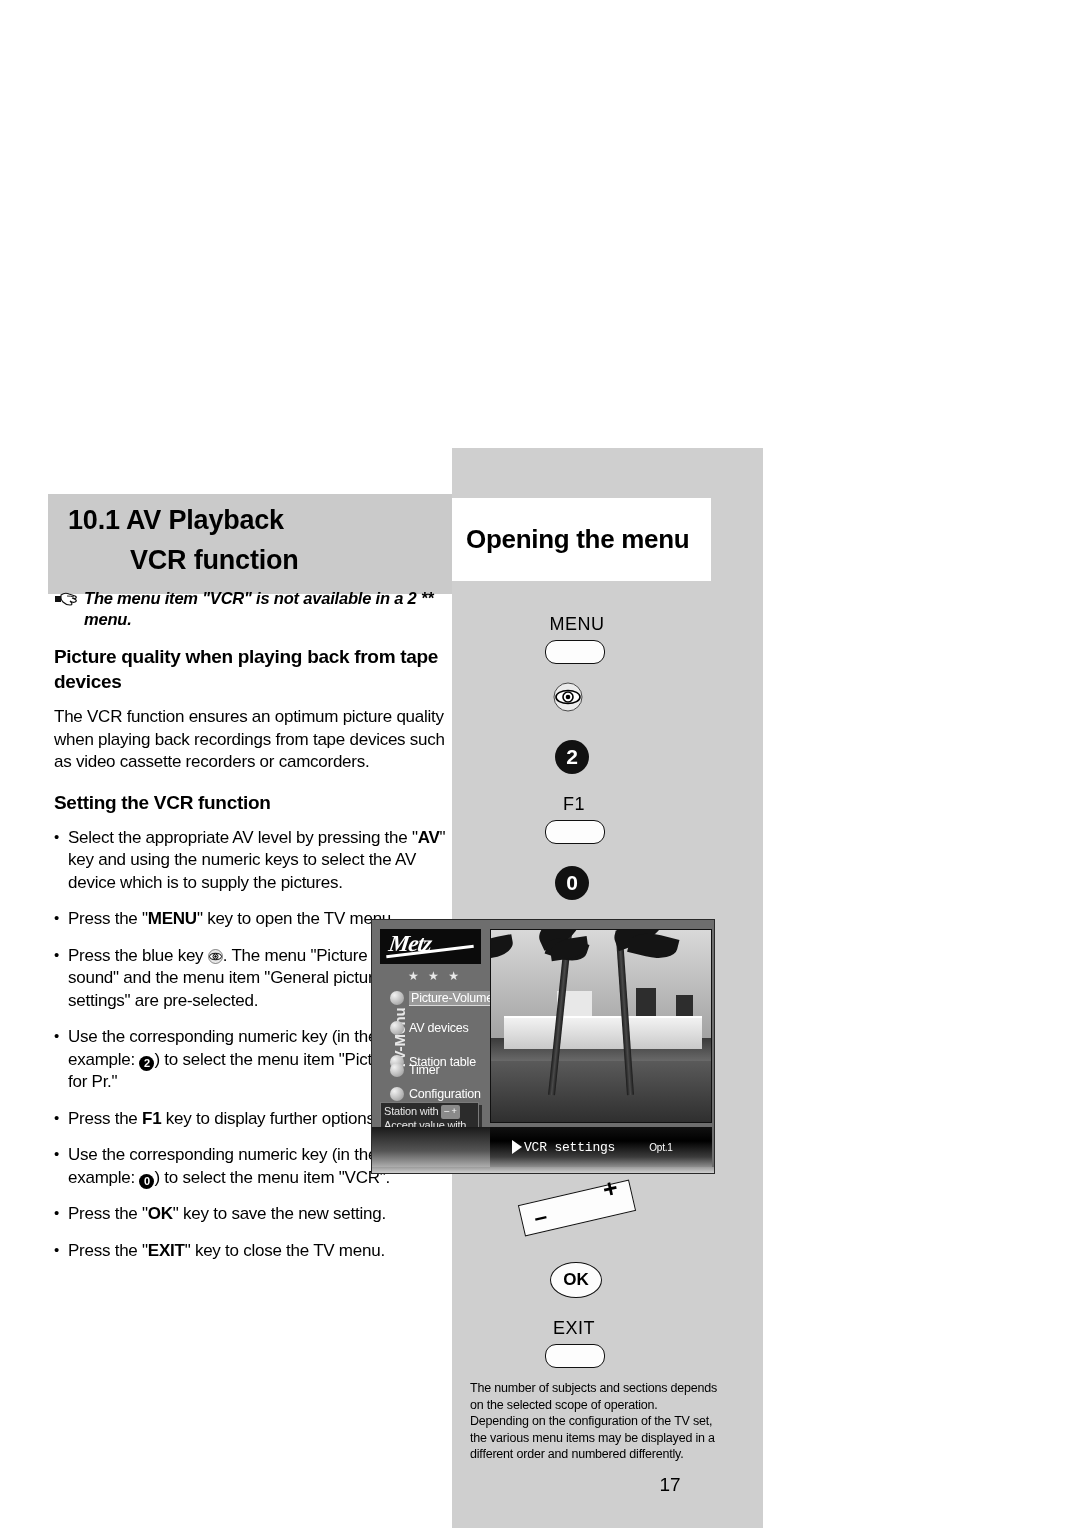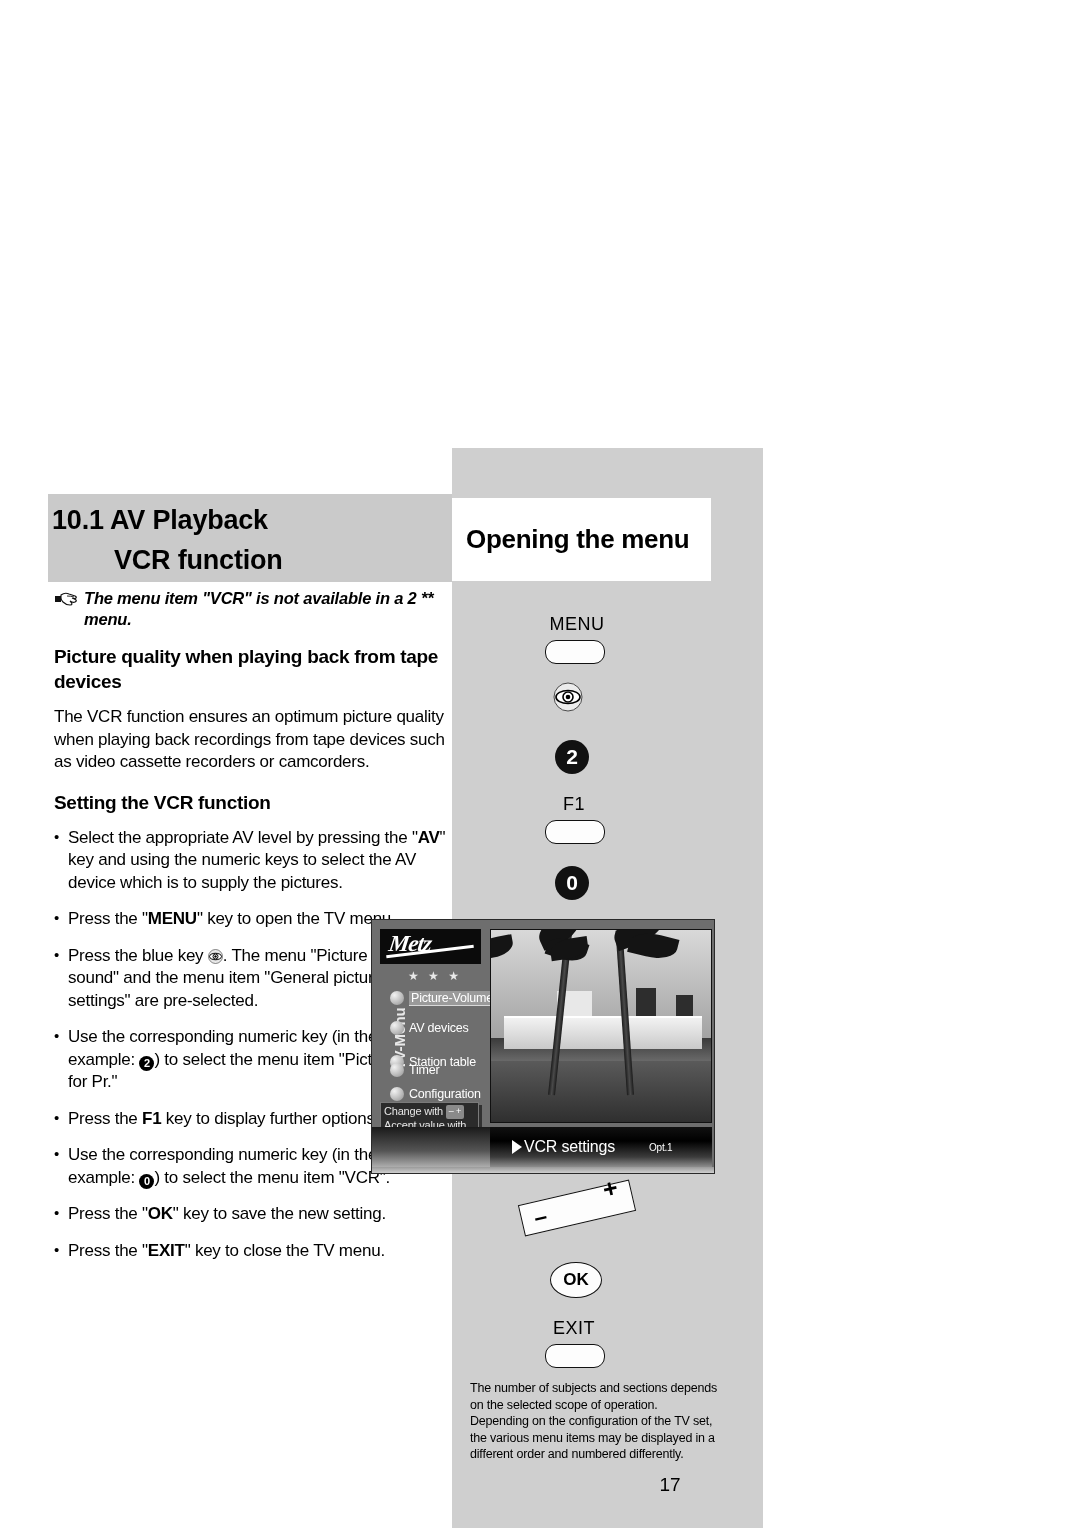--- a/index.html
+++ b/index.html
@@ -25,24 +25,24 @@
     height: 1080px;
     background: #cfcfcf;
   }
 
   
   #left-heading {
     position: absolute;
     left: 48px;
     top: 494px;
     width: 404px;
-    height: 88px;
+    height: 100px;
     background: #cacaca;
     box-sizing: border-box;
-    padding: 6px 0 0 4px;
+    padding: 6px 0 0 20px;
   }
   #left-heading .h-line {
     font-size: 27px;
     font-weight: bold;
     line-height: 40px;
     letter-spacing: -0.2px;
     white-space: nowrap;
   }
   #left-heading .h-line.indent { padding-left: 62px; }
 
@@ -325,21 +325,21 @@
     padding-left: 22px;
     box-sizing: border-box;
   }
   .bb-arrow {
     width: 0; height: 0;
     border-left: 10px solid #fff;
     border-top: 7px solid transparent;
     border-bottom: 7px solid transparent;
     margin-right: 2px;
   }
-  .bb-label { font-size: 16px; letter-spacing: -0.2px; }
+  .bb-label { font-size: 13px; letter-spacing: -0.2px; font-family: Liberation Mono, monospace; }
   .bb-value { font-size: 10px; margin-left: 34px; letter-spacing: -0.2px; }
   #tv-bottomstrip {
     position: absolute;
     left: 0; bottom: 0;
     width: 100%; height: 6px;
     background: linear-gradient(#9a9a9a, #cfcfcf);
   }
   #tv-leftstrip {
     position: absolute;
     left: 0; bottom: 6px;
@@ -525,21 +525,21 @@
     <div class="palm-frond" style="left:10%; top:4px; width:36px; height:20px; transform:rotate(170deg);"></div>
 
     <div class="palm-trunk" style="left:62%; transform:rotate(-4deg);"></div>
     <div class="palm-frond" style="left:56%; top:-6px; width:52px; height:28px; transform:rotate(-20deg);"></div>
     <div class="palm-frond" style="left:63%; top:-2px; width:48px; height:24px; transform:rotate(14deg);"></div>
     <div class="palm-frond" style="left:44%; top:6px; width:38px; height:20px; transform:rotate(172deg);"></div>
   </div>
 
   <div id="hint-box">
     <div>
-      <span>Change with</span>
+      <span>Station with</span>
       <span class="minisw">– +</span>
     </div>
     <div>Accept value with</div>
     <div>
       <span class="miniok">OK</span>
     </div>
   </div>
 
   <div id="tv-leftstrip"></div>
 

